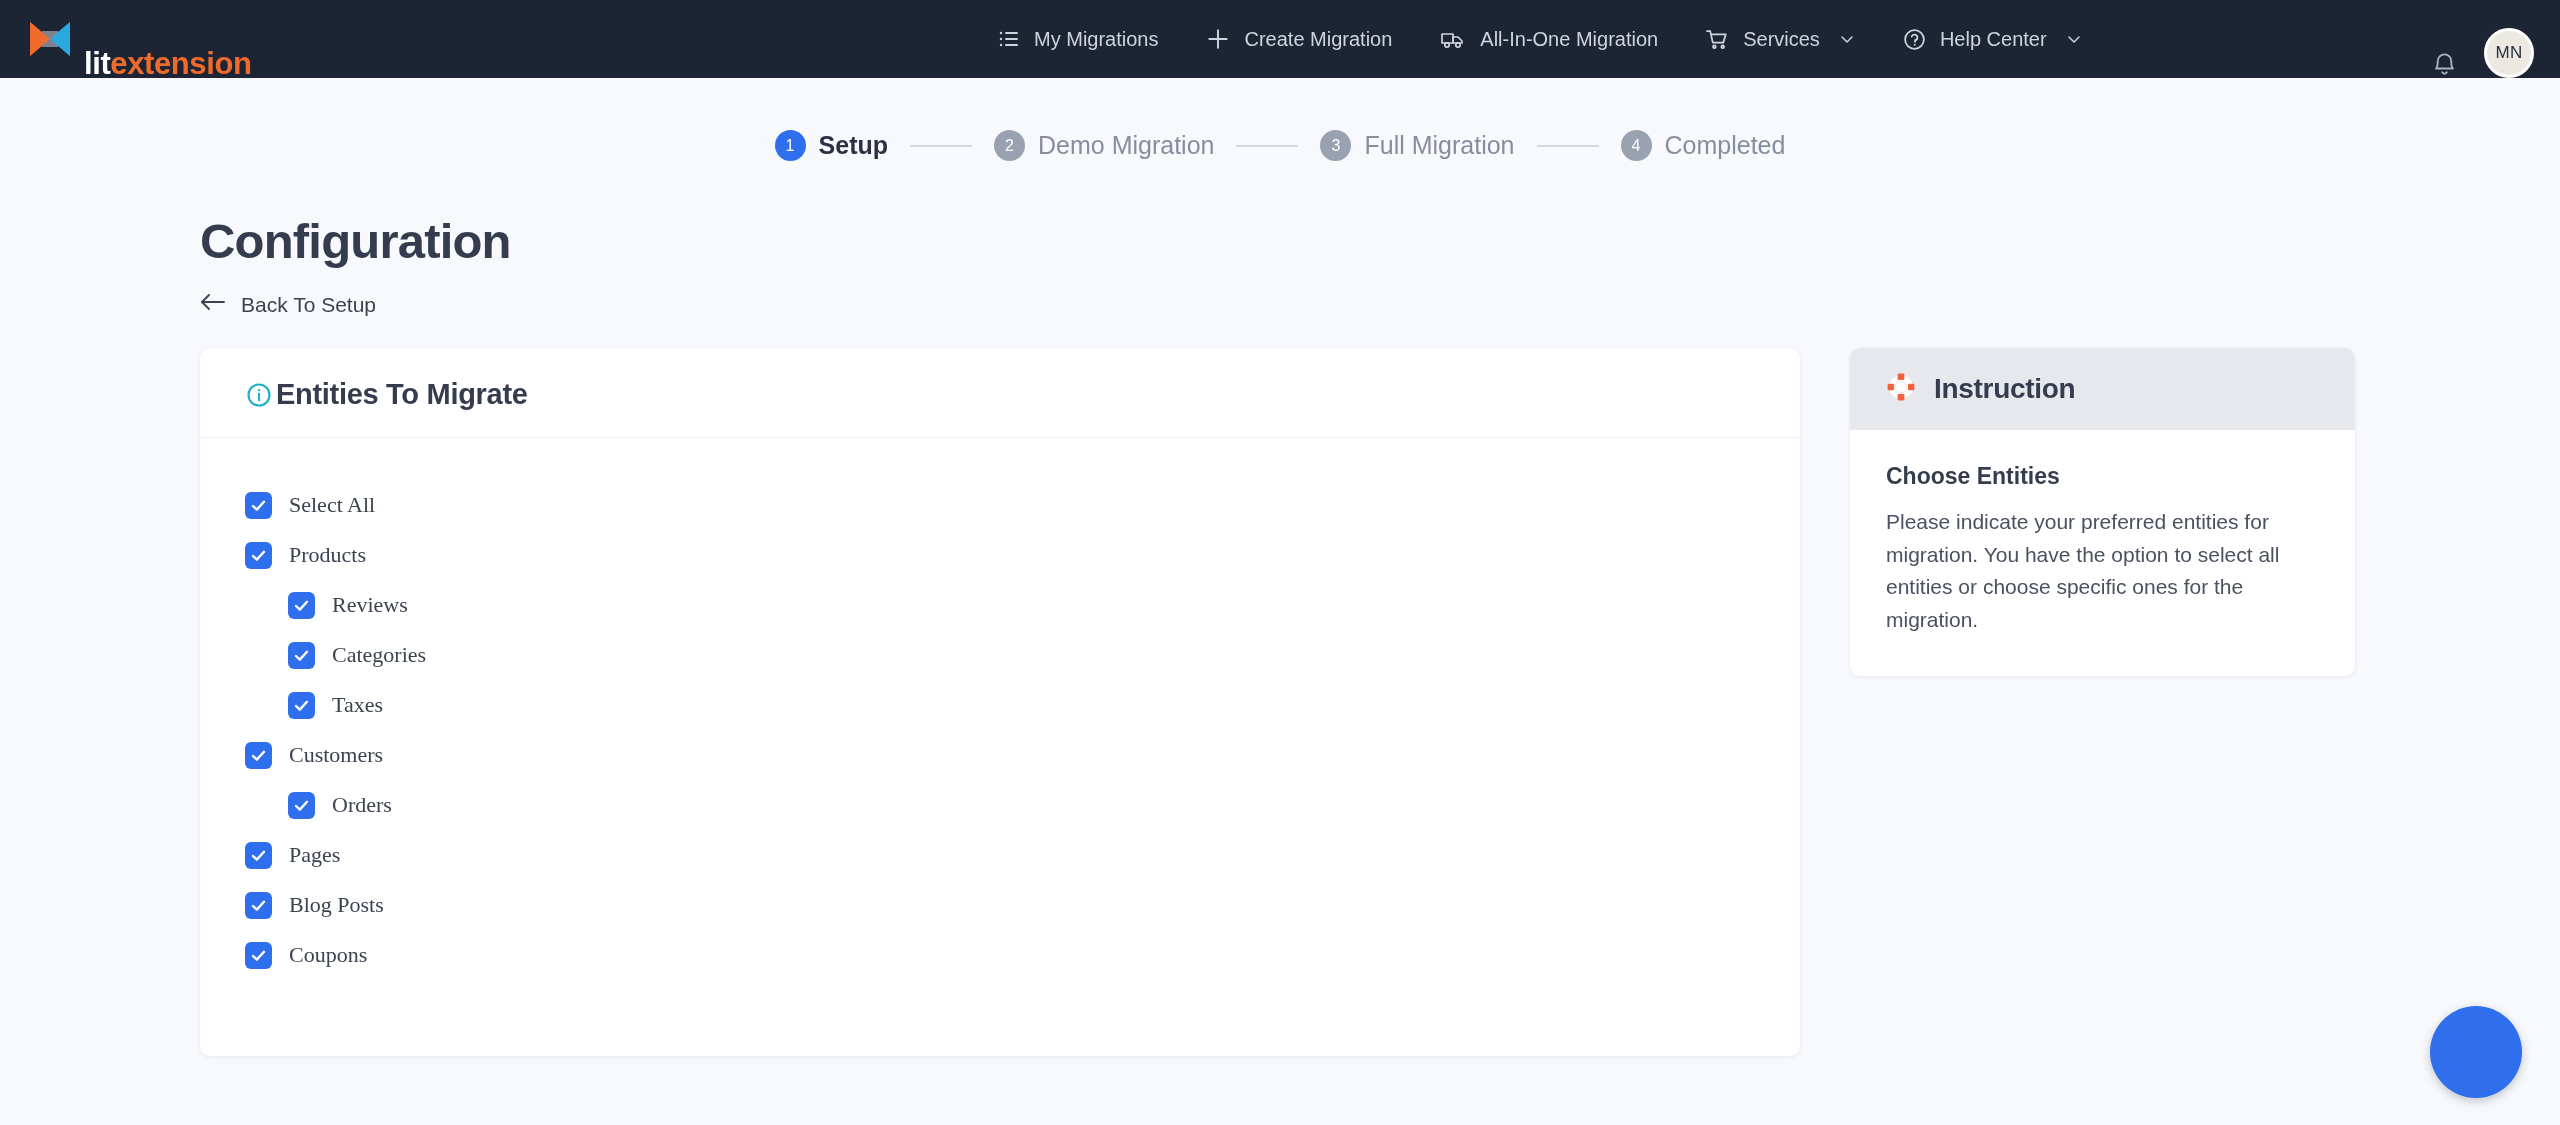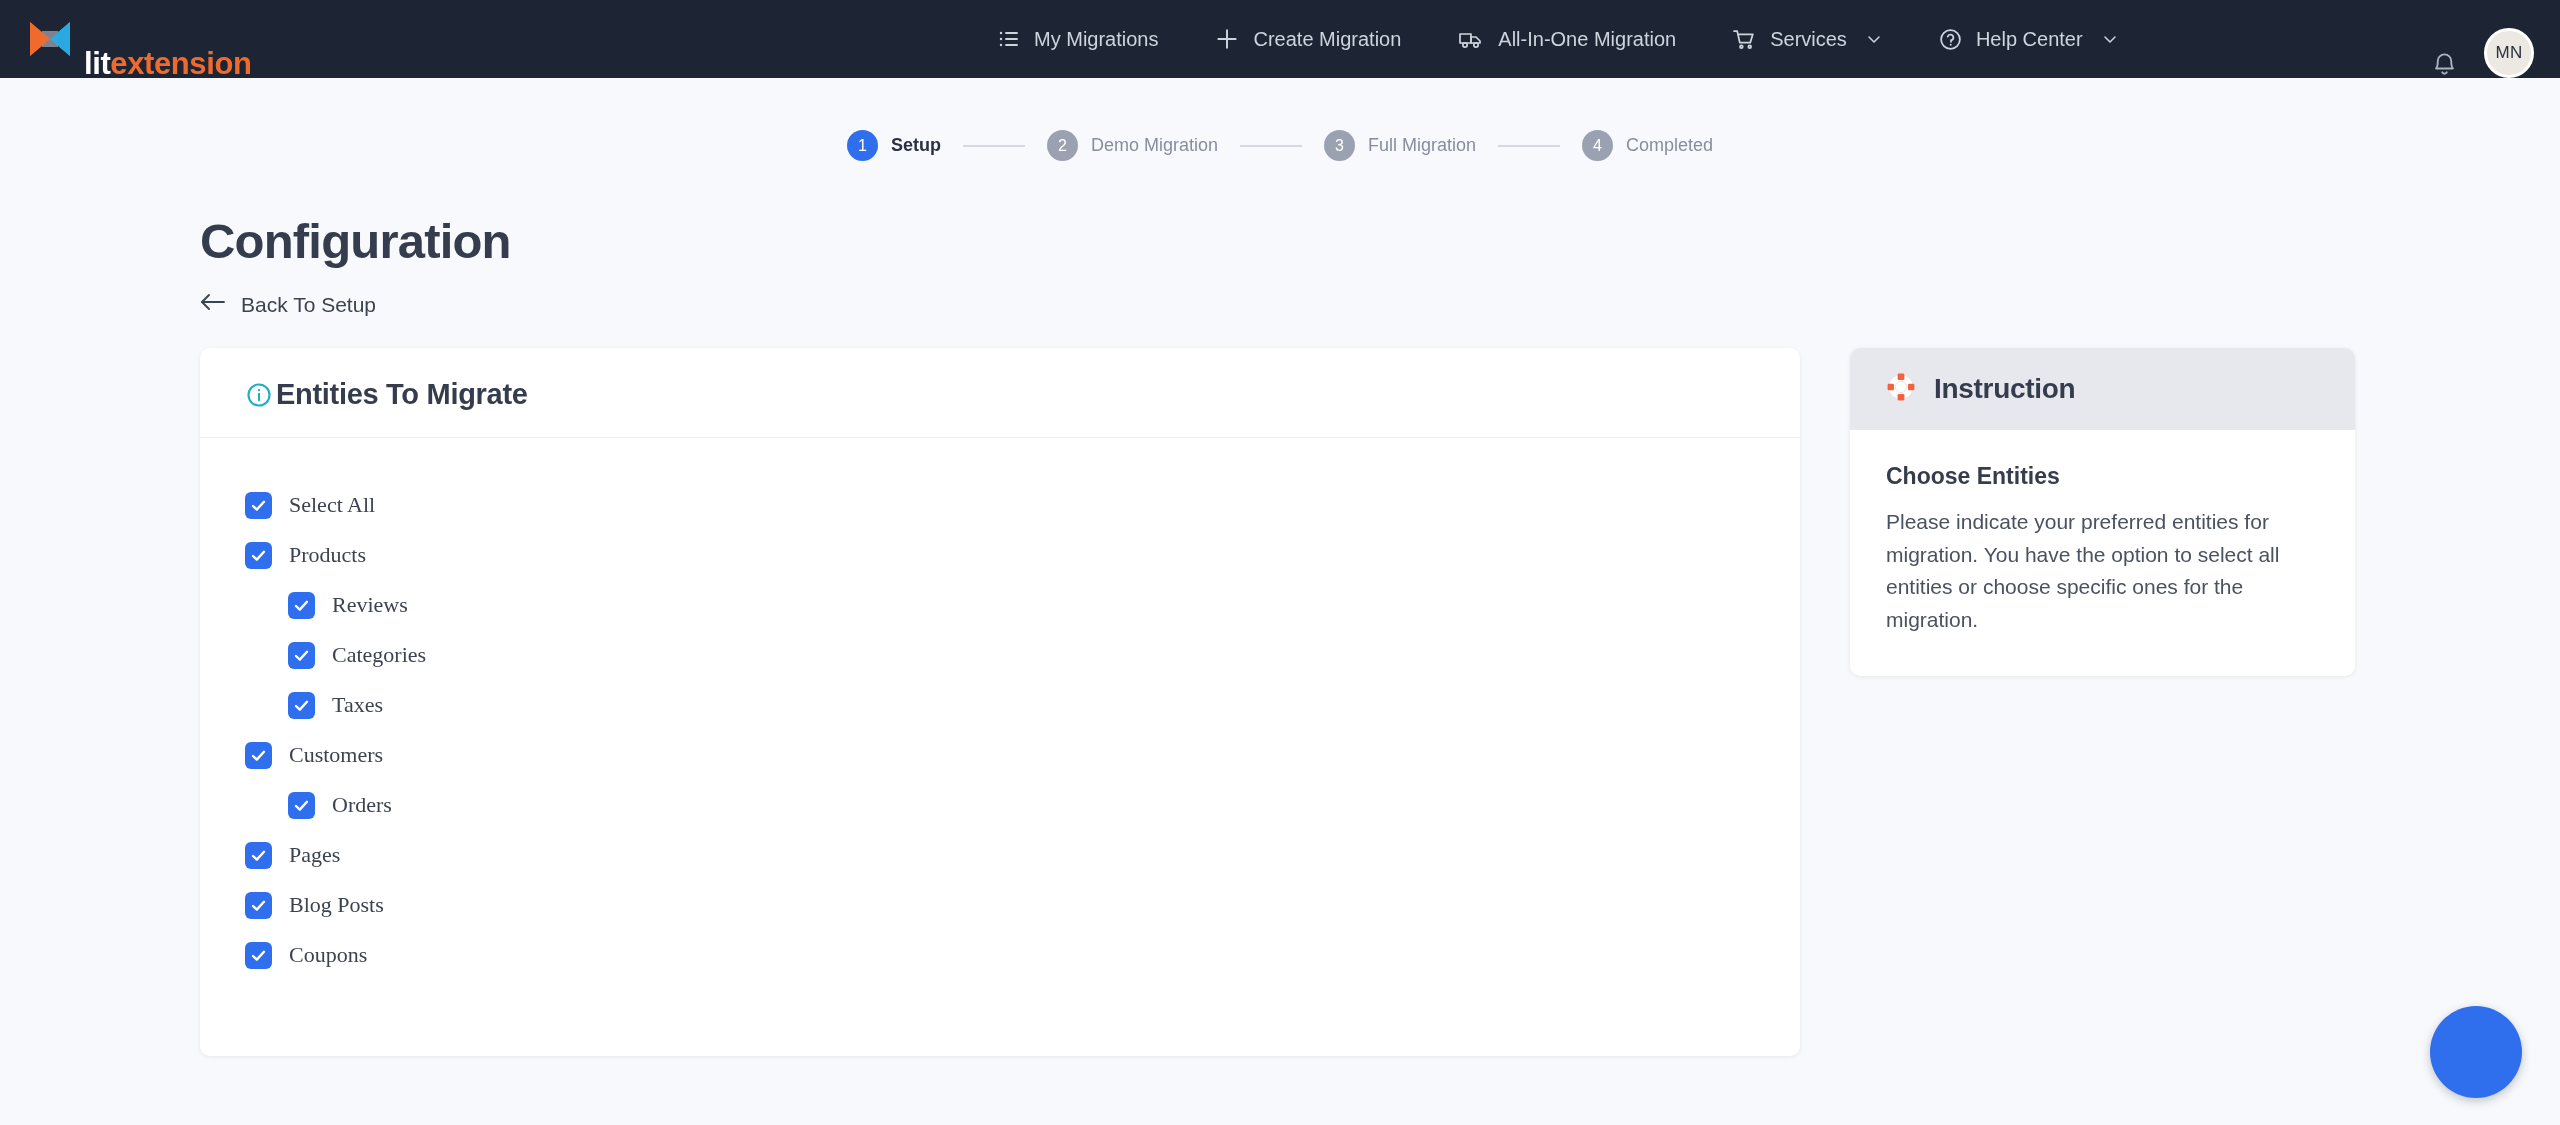--- a/index.html
+++ b/index.html
@@ -37,21 +37,21 @@
   .logo-lit { color: #ffffff; }
   .logo-ext { color: #ef6b2b; }
 
   .nav-center {
     position: absolute;
     left: 975px;
     top: 0;
     height: 78px;
     display: flex;
     align-items: center;
-    gap: 12px;
+    gap: 3px;
   }
   .nav-item {
     display: flex;
     align-items: center;
     gap: 13px;
     color: #ced4de;
     font-size: 20px;
     padding: 0 22px;
     height: 78px;
     cursor: pointer;
@@ -97,21 +97,21 @@
   .step-circle {
     width: 31px; height: 31px;
     border-radius: 50%;
     display: flex; align-items: center; justify-content: center;
     color: #ffffff;
     font-size: 16px;
     flex: 0 0 auto;
   }
   .step-circle.active { background: #2f6fed; }
   .step-circle.inactive { background: #9aa2b1; }
-  .step-label { font-size: 18px; }
+  .step-label { font-size: 25px; }
   .step-label.active { color: #2b3042; font-weight: bold; }
   .step-label.inactive { color: #868e9e; }
   .step-line {
     width: 62px; height: 2px;
     background: #d5d9e1;
     margin: 0 22px;
   }
 
   
   .page {

